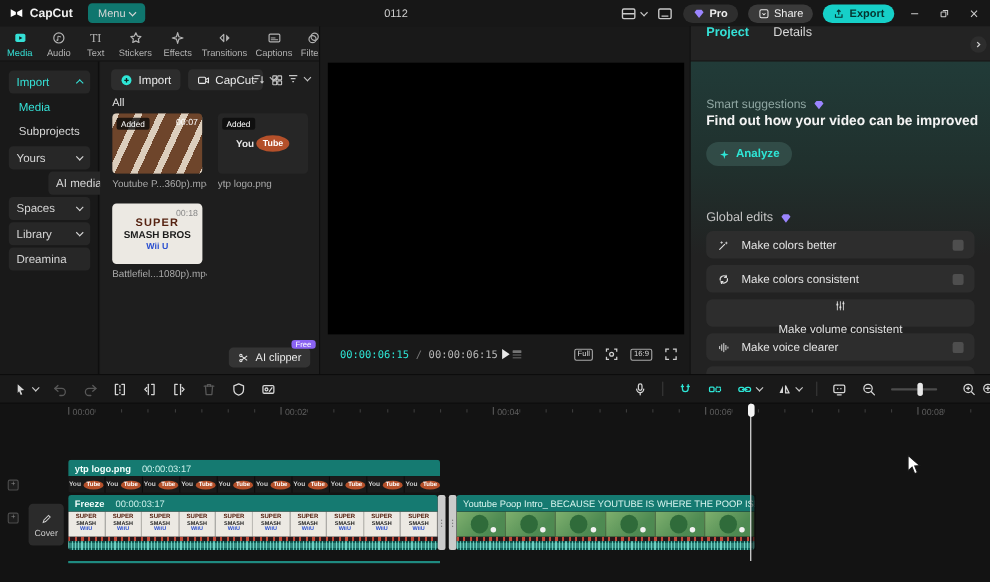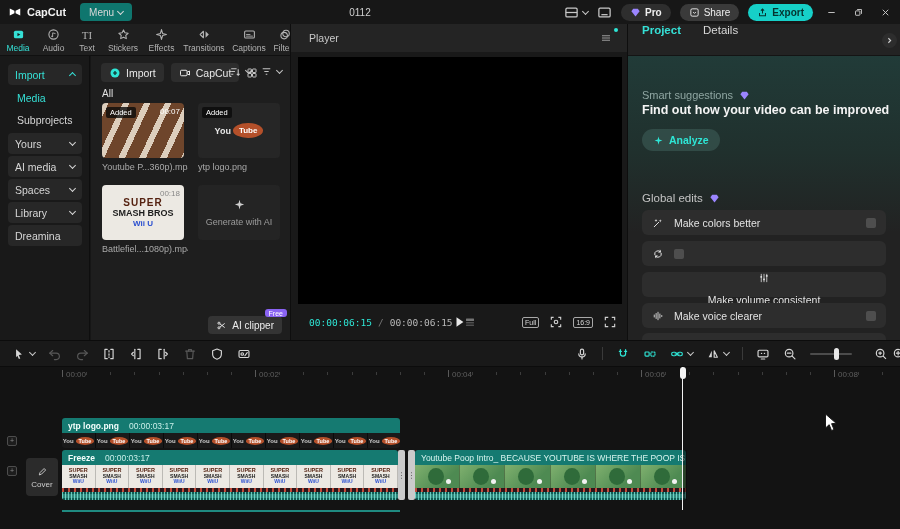--- a/index.html
+++ b/index.html
@@ -343,21 +343,21 @@
       <div class="side-item boxed active" style="top: 8px;">
         <span>Import</span>
         <span class="chev up"></span>
       </div>
       <div class="side-item plain active" style="top: 36px;"><span>Media</span></div>
       <div class="side-item plain" style="top: 58px;"><span>Subprojects</span></div>
       <div class="side-item boxed" style="top: 77px;">
         <span>Yours</span>
         <span class="chev"></span>
       </div>
-      <div class="side-item boxed" style="top: 100px;">
+      <div class="side-item boxed" style="top: 100px; margin-left: 36px;">
         <span>AI media</span>
         <span class="chev"></span>
       </div>
       <div class="side-item boxed" style="top: 123px;">
         <span>Spaces</span>
         <span class="chev"></span>
       </div>
       <div class="side-item boxed" style="top: 146px;">
         <span>Library</span>
         <span class="chev"></span>
@@ -426,52 +426,35 @@
     <div class="m-name" style="left:107px;top:106px;">ytp logo.png</div>
 
     <div class="thumb t3" style="left:11px;top:129px;">
       <span class="dur" style="color:#888;">00:18</span>
       <span class="l1">SUPER</span>
       <span class="l2">SMASH BROS</span>
       <span class="l3">Wii U</span>
     </div>
     <div class="m-name" style="left:11px;top:188px;">Battlefiel...1080p).mp4</div>
 
-    <div class="thumb t4" style="left:107px;top:129px;">
-      <span class="ic">
-          <svg viewBox="0 0 24 24">
-            <path d="M12 3 L13.8 9.8 L20.5 12 L13.8 14.2 L12 21 L10.2 14.2 L3.5 12 L10.2 9.8 Z" fill="currentColor"></path>
-          </svg>
-        </span>
-      <span>Generate with AI</span>
-    </div>
 
     <div class="ai-clip">
       <span class="ic">
           <svg viewBox="0 0 24 24" fill="none" stroke="currentColor" stroke-width="2">
             <circle cx="6.5" cy="7" r="2.3"></circle>
             <circle cx="6.5" cy="17" r="2.3"></circle>
             <path d="M8.5 8.5 L19 16.5 M8.5 15.5 L19 7.5"></path>
           </svg>
         </span>
       <span>AI clipper</span>
       <span class="free">Free</span>
     </div>
   </div>
 
   <div class="player">
-    <div class="p-head">
-      <span class="p-title">Player</span>
-      <span class="ic p-menu">
-          <svg viewBox="0 0 24 24" fill="none" stroke="currentColor" stroke-width="2.4">
-            <path d="M4 7.5 H20 M4 12 H20 M4 16.5 H20"></path>
-          </svg>
-        </span>
-      <span class="p-dot"></span>
-    </div>
     <div class="video"></div>
     <div class="p-ctrl">
       <div class="p-time">
         <span class="p-cur">00:00:06:15</span>
         <span class="p-sep">/</span>
         <span class="p-tot">00:00:06:15</span>
         <span class="ic p-pages">
             <svg viewBox="0 0 24 24">
               <rect x="4" y="5" width="16" height="5" rx="1" fill="currentColor" opacity=".9"></rect>
               <rect x="4" y="12" width="16" height="3" rx="1" fill="currentColor" opacity=".55"></rect>
@@ -547,20 +530,21 @@
           </div>
           <div class="edit-row" style="top: 185px;">
             <span class="ic">
               <svg viewBox="0 0 24 24" fill="none" stroke="currentColor" stroke-width="2" stroke-linecap="round" stroke-linejoin="round">
                 <path d="M5.5 13.5 a6.5 6.5 0 0 1 11.2 -5.8"></path>
                 <path d="M16.2 4.5 L17 8 L13.5 8.3"></path>
                 <path d="M18.5 10.5 a6.5 6.5 0 0 1 -11.2 5.8"></path>
                 <path d="M7.8 19.5 L7 16 L10.5 15.7"></path>
               </svg>
             </span>
+            <span class="lbl">Make colors consistent</span>
             <span class="toggle"></span>
           </div>
           <div class="edit-row" style="top: 216px; flex-direction: column;">
             <span class="ic">
               <svg viewBox="0 0 24 24" fill="none" stroke="currentColor" stroke-width="2" stroke-linecap="round" stroke-linejoin="round">
                 <path d="M6.5 4.5 V19.5 M12 4.5 V19.5 M17.5 4.5 V19.5" stroke-width="1.6"></path>
                 <rect x="4.8" y="8" width="3.4" height="3.4" rx="1" fill="currentColor" stroke="none"></rect>
                 <rect x="10.3" y="13" width="3.4" height="3.4" rx="1" fill="currentColor" stroke="none"></rect>
                 <rect x="15.8" y="6" width="3.4" height="3.4" rx="1" fill="currentColor" stroke="none"></rect>
               </svg>

